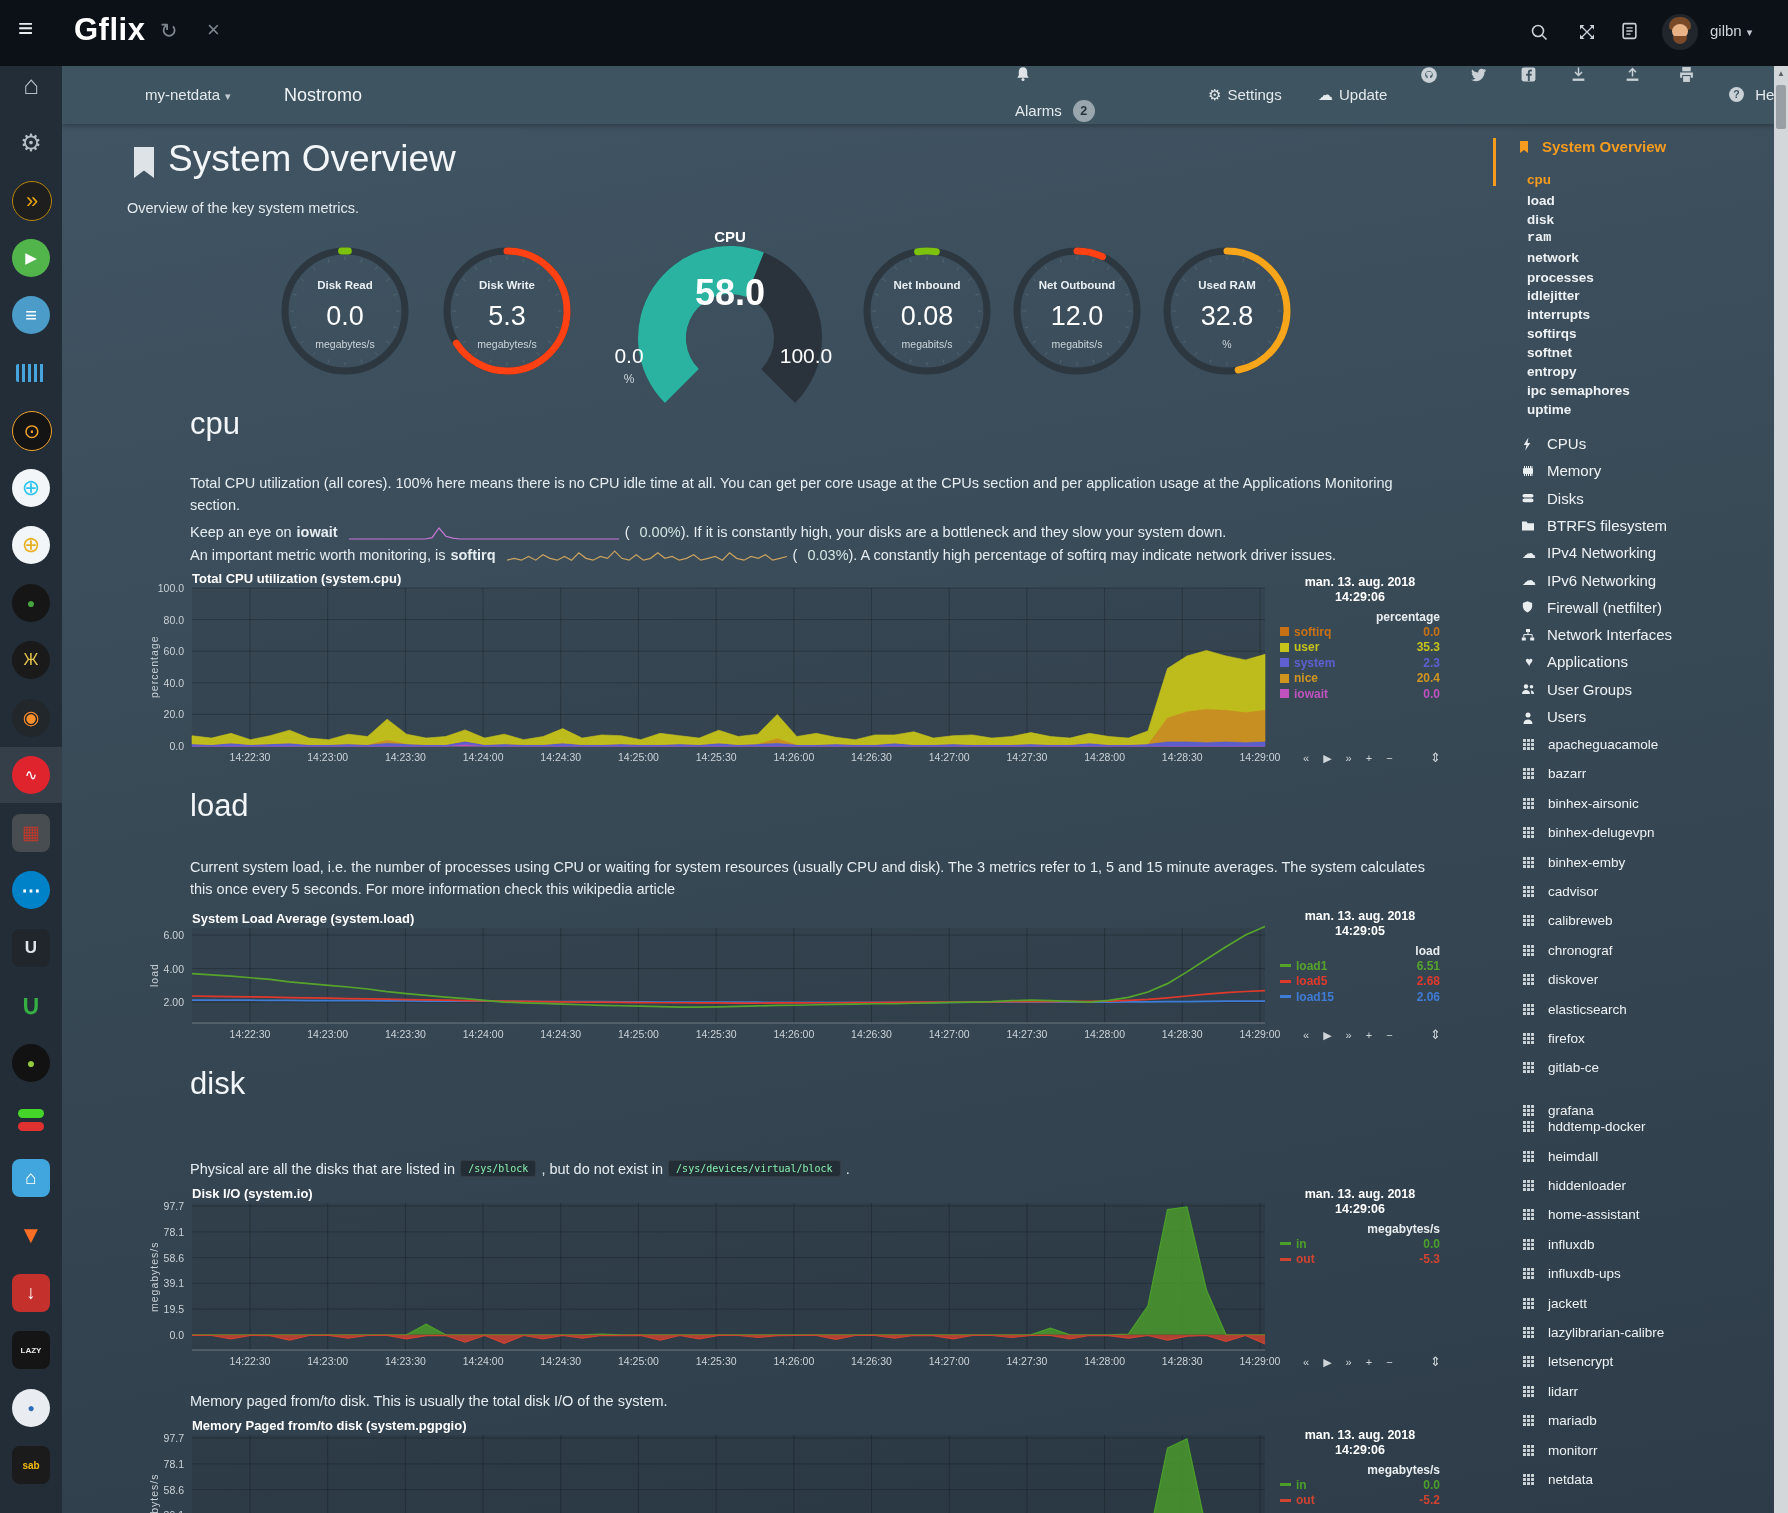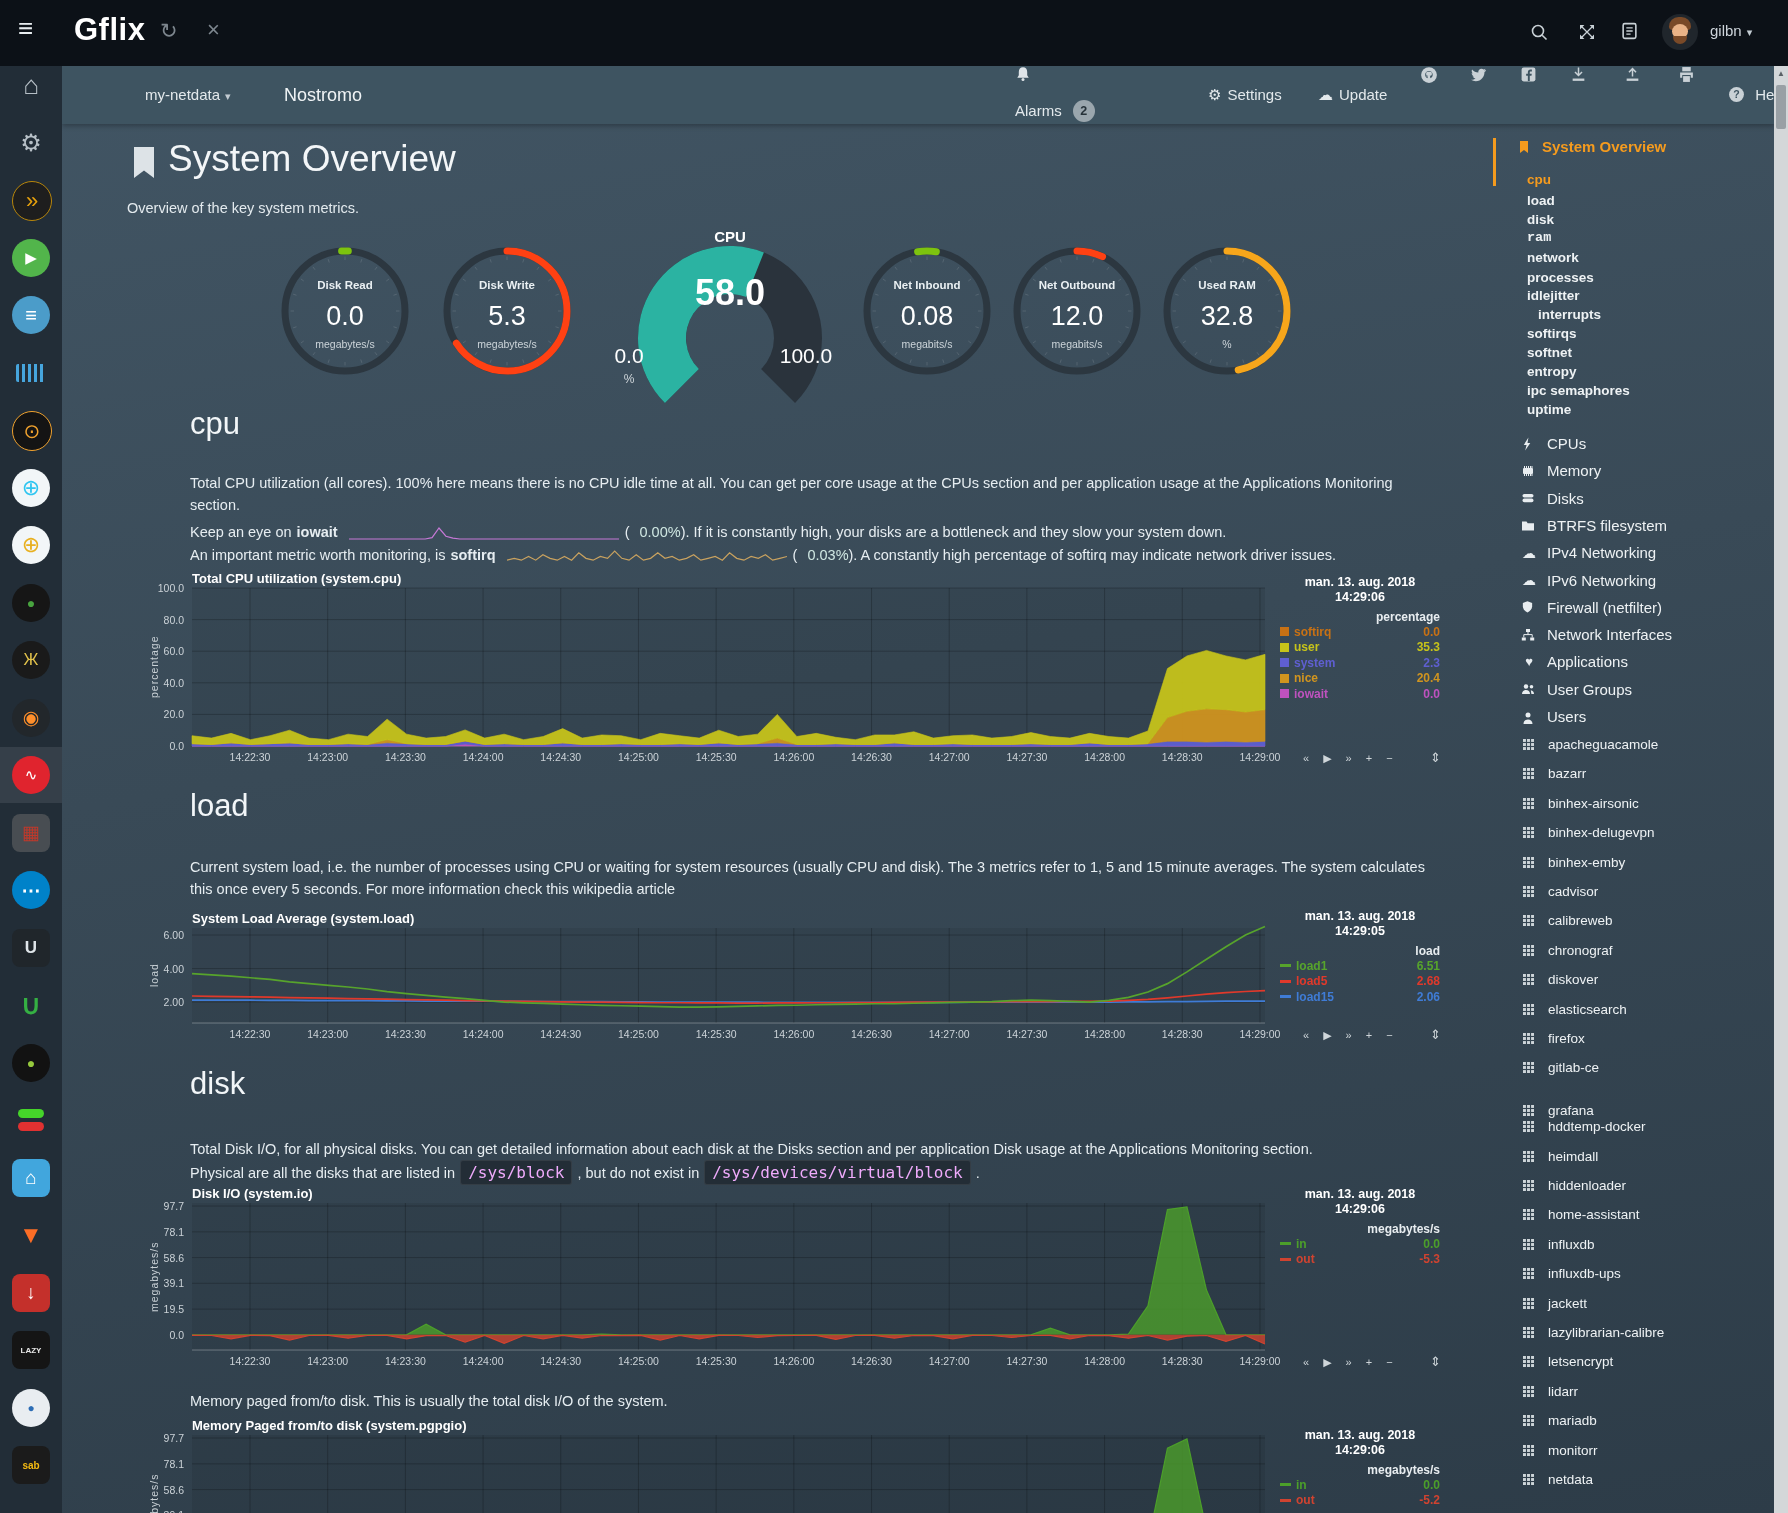--- a/index.html
+++ b/index.html
@@ -30,22 +30,22 @@
   
   #leftbar{position:absolute;left:0;top:66px;width:62px;height:1447px;background:#222d37;z-index:35;}
   .lrow{position:absolute;left:0;width:62px;height:56px;cursor:pointer;}
   .lrow.sel{background:rgba(255,255,255,.09);}
   .licon{position:absolute;left:12px;top:9px;width:38px;height:38px;display:flex;align-items:center;justify-content:center;}
   
   .h-sec{position:absolute;font-size:31px;font-weight:300;color:#f2f6f8;}
   .para{position:absolute;font-size:14.5px;line-height:22px;color:#e6edf1;}
   .inline-row{position:absolute;font-size:14.5px;color:#e6edf1;white-space:nowrap;display:flex;align-items:center;}
   .inline-row b{margin:0 5px;}
-  .code{font-family:"DejaVu Sans Mono",monospace;font-size:16px;background:#232d36;border:1px solid rgba(255,255,255,.08);
-        border-radius:3px;padding:2px 7px;margin:0 5px;color:#f0abfc;}
+  .code{font-family:"DejaVu Sans Mono",monospace;font-size:10px;background:#232d36;border:1px solid rgba(255,255,255,.08);
+        border-radius:3px;padding:2px 7px;margin:0 5px;color:#86efac;}
   
   .gauge{position:absolute;width:140px;height:140px;text-align:center;cursor:pointer;}
   .glabel{position:absolute;width:100%;top:38px;font-size:11.5px;font-weight:bold;color:#eaf0f3;}
   .gvalue{position:absolute;width:100%;top:60px;font-size:27px;color:#ffffff;}
   .gunit{position:absolute;width:100%;top:97px;font-size:10.5px;color:#ccd4d9;}
   .bigg{position:absolute;left:600px;top:228px;width:260px;height:220px;cursor:pointer;}
   .bgl{position:absolute;text-align:center;color:#fff;}
   
   .chart{position:absolute;left:130px;width:1360px;}
   .ctitle{position:absolute;left:62px;font-size:13px;font-weight:bold;color:#ffffff;white-space:nowrap;}
@@ -288,21 +288,20 @@
     <span style="color:#cfe7e2;">0.03%</span>
       <span>). A constantly high percentage of softirq may indicate network driver issues.</span>
   </div>
 
   <div class="h-sec" style="left:190px;top:788px;">load</div>
   <div class="para" style="left:190px;top:856px;width:1250px;">
     <span>Current system load, i.e. the number of processes using CPU or waiting for system resources (usually CPU and disk). The 3 metrics refer to 1, 5 and 15 minute averages. The system calculates this once every 5 seconds. For more information check this</span> <span>wikipedia article</span>
   </div>
 
   <div class="h-sec" style="left:190px;top:1066px;">disk</div>
-  <div class="para" style="left:190px;top:1138px;width:1290px;">Total Disk I/O, for all physical disks. You can get detailed information about each disk at the Disks section and per application Disk usage at the Applications Monitoring section.</div>
   <div class="inline-row" style="left:190px;top:1160px;">
     <span>Physical are all the disks that are listed in</span>
     <span class="code">/sys/block</span>
     <span>, but do not exist in</span>
     <span class="code">/sys/devices/virtual/block</span>
     <span>.</span>
   </div>
   <div class="para" style="left:190px;top:1390px;">Memory paged from/to disk. This is usually the total disk I/O of the system.</div>
 
   <div id="gauges">
@@ -780,21 +779,21 @@
         </div>
         <span>System Overview</span>
       </div>
       <div class="rn-sub on" style="top: 48px;">cpu</div>
       <div class="rn-sub" style="top: 69px;">load</div>
       <div class="rn-sub" style="top: 88px;">disk</div>
       <div class="rn-sub" style="top: 106px; font-family: Liberation Mono, monospace;">ram</div>
       <div class="rn-sub" style="top: 126px;">network</div>
       <div class="rn-sub" style="top: 146px;">processes</div>
       <div class="rn-sub" style="top: 164px;">idlejitter</div>
-      <div class="rn-sub" style="top: 183px; margin-left: 11px;">interrupts</div>
+      <div class="rn-sub" style="top: 183px;">interrupts</div>
       <div class="rn-sub" style="top: 202px;">softirqs</div>
       <div class="rn-sub" style="top: 221px;">softnet</div>
       <div class="rn-sub" style="top: 240px;">entropy</div>
       <div class="rn-sub" style="top: 259px;">ipc semaphores</div>
       <div class="rn-sub" style="top: 278px;">uptime</div>
       <div class="rn-sec" style="top: 311px;">
         <div class="rn-ico">
           <svg width="13" height="14" viewBox="0 0 14 14" fill="#e8edf0">
             <path d="M8 0L3 8h3l-1.5 6L10 6H7z"></path>
           </svg>

